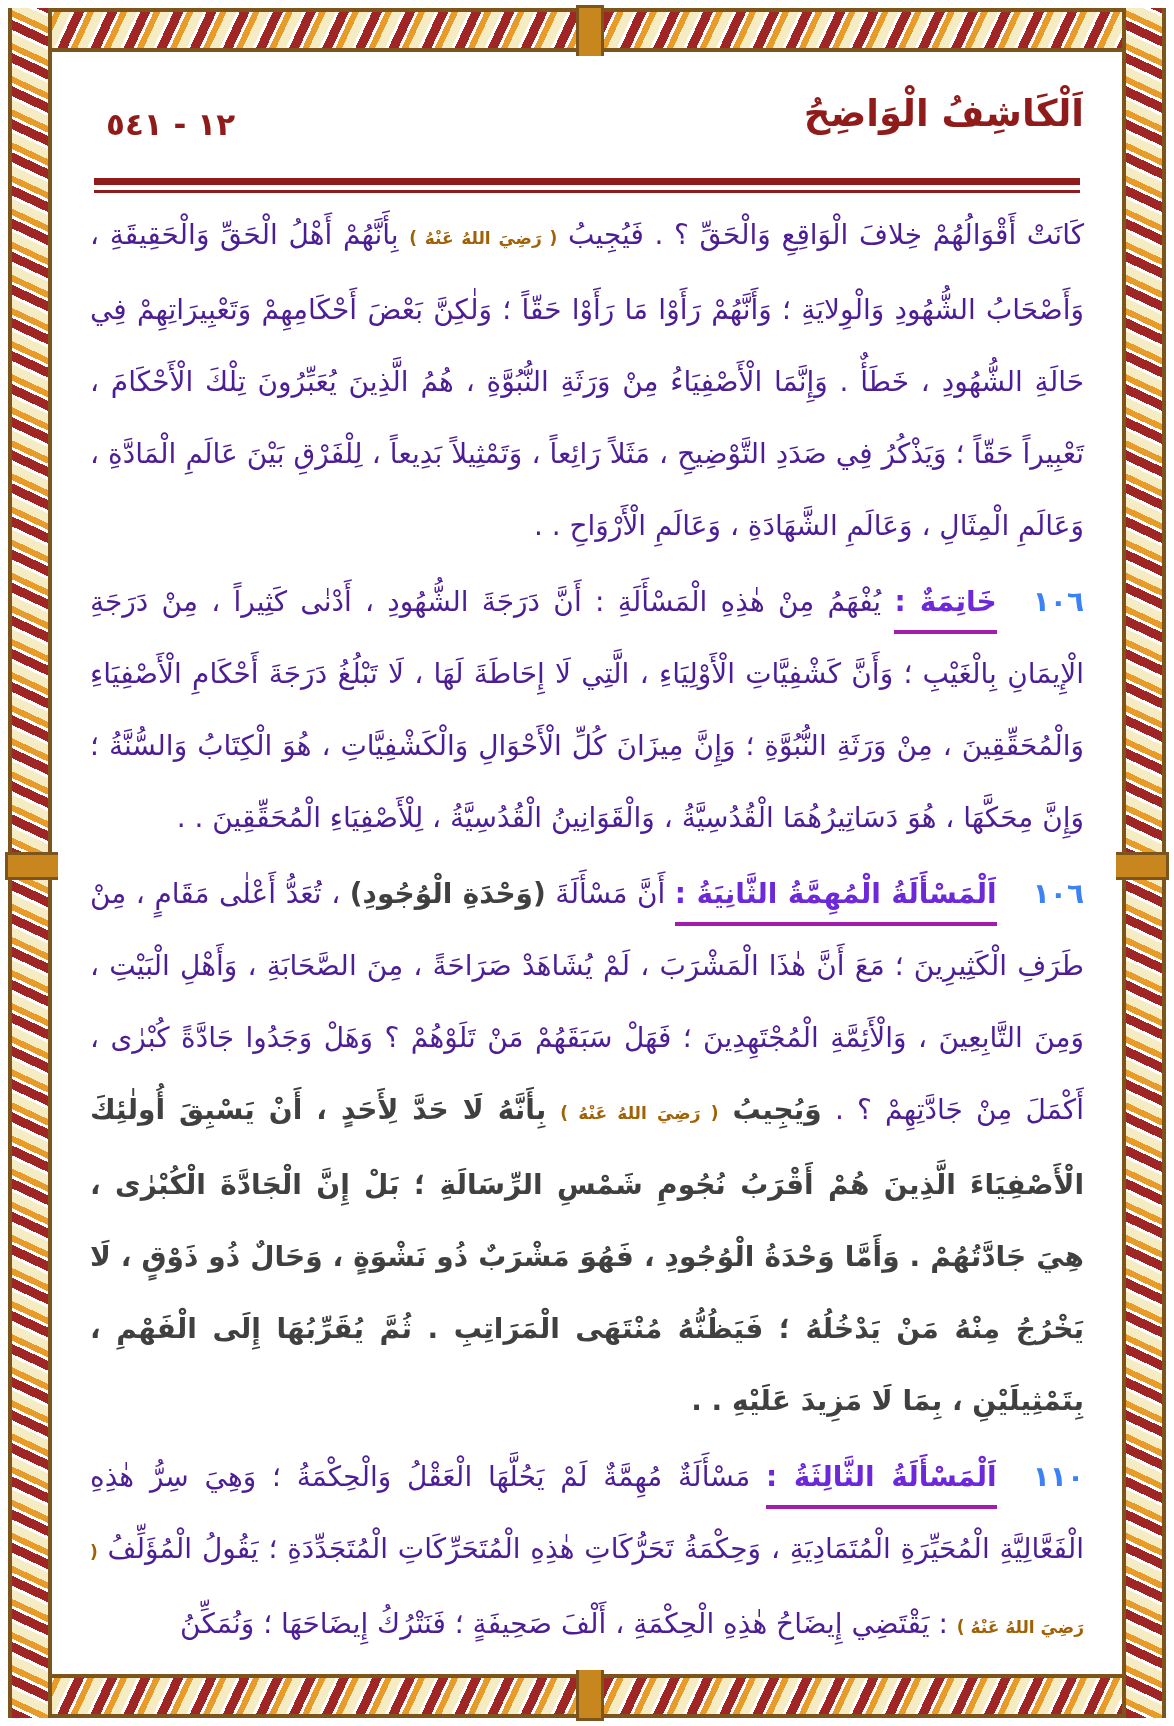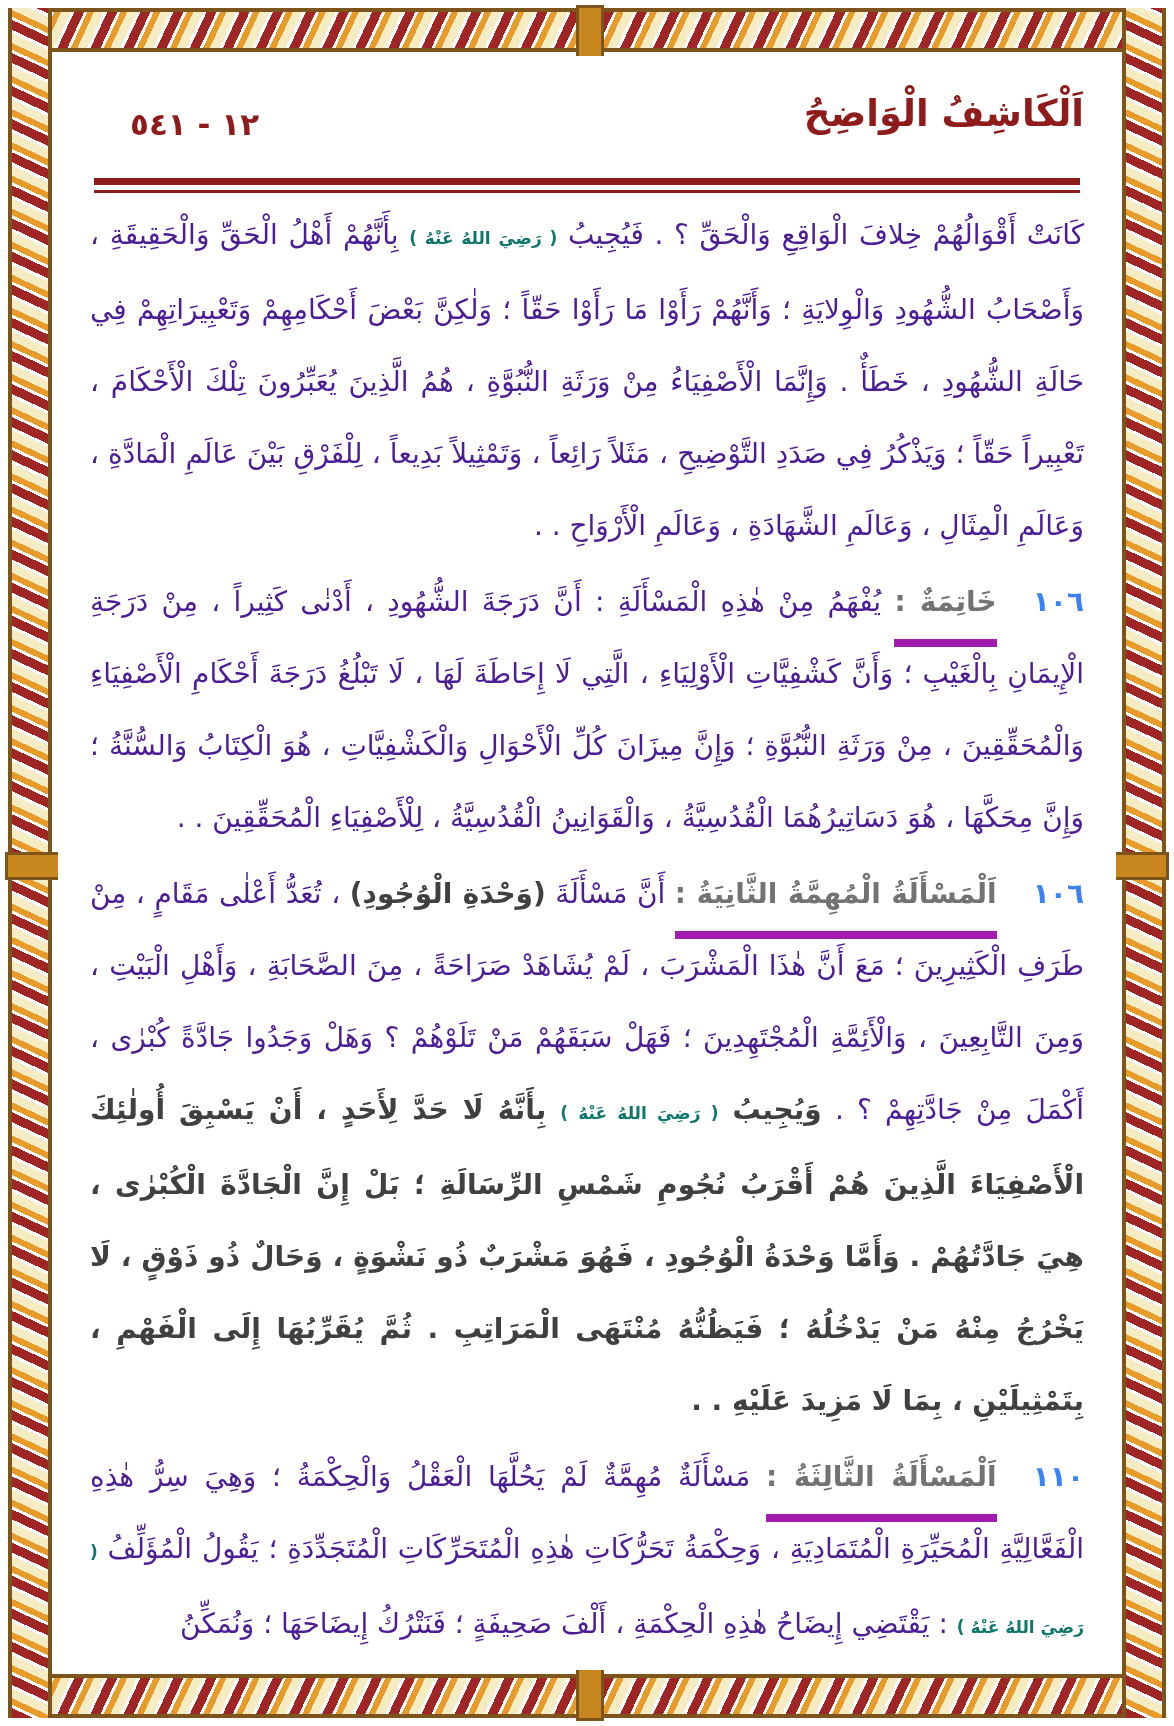--- a/index.html
+++ b/index.html
@@ -37,21 +37,21 @@
   .bmark.right{right:5px;}
 
   
   .content{
     position:absolute;top:56px;bottom:56px;left:58px;right:58px;
     padding:22px 32px 0 32px;
     background:#ffffff;
   }
   .header{position:relative;height:88px;}
   .page-num{
-    position:absolute;left:40px;top:28px;
+    position:absolute;left:16px;top:28px;
     direction:rtl;
     color:#8f1b1b;font-weight:bold;font-size:31px;letter-spacing:2px;
   }
   .title{
     position:absolute;left:0;right:0;top:14px;
     text-align:right;direction:rtl;
     color:#8f1b1b;font-weight:bold;font-size:37px;
   }
   .rule{
     height:5px;
@@ -63,27 +63,27 @@
     direction:rtl;
     text-align:justify;
     color:#000000;
     font-size:28px;
     line-height:72px;
   }
   .para{margin:0 0 2px 0;}
   .para.section{margin-top:4px;}
   .sec-num{color:#3b82f6;font-weight:bold;margin-left:36px;letter-spacing:3px;}
   .run-heading{
-    color:#737373;font-weight:bold;
-    border-bottom:8px solid #a21caf;
-    padding-bottom:21px;
+    color:#6d28d9;font-weight:bold;
+    border-bottom:4px solid #a21caf;
+    padding-bottom:12px;
   }
   .run-red{color:#404040;font-weight:bold;}
   .run-black{color:#4c1d95;}
-  .run-roundel{color:#0f766e;font-weight:bold;font-size:17px;}
+  .run-roundel{color:#a16207;font-weight:bold;font-size:17px;}
 </style>
 </head>
 <body>
 
 <div class="page">
 
   <div class="bframe">
     <div class="bband h top"></div>
     <div class="bband h bottom"></div>
     <div class="bband v left"></div>

